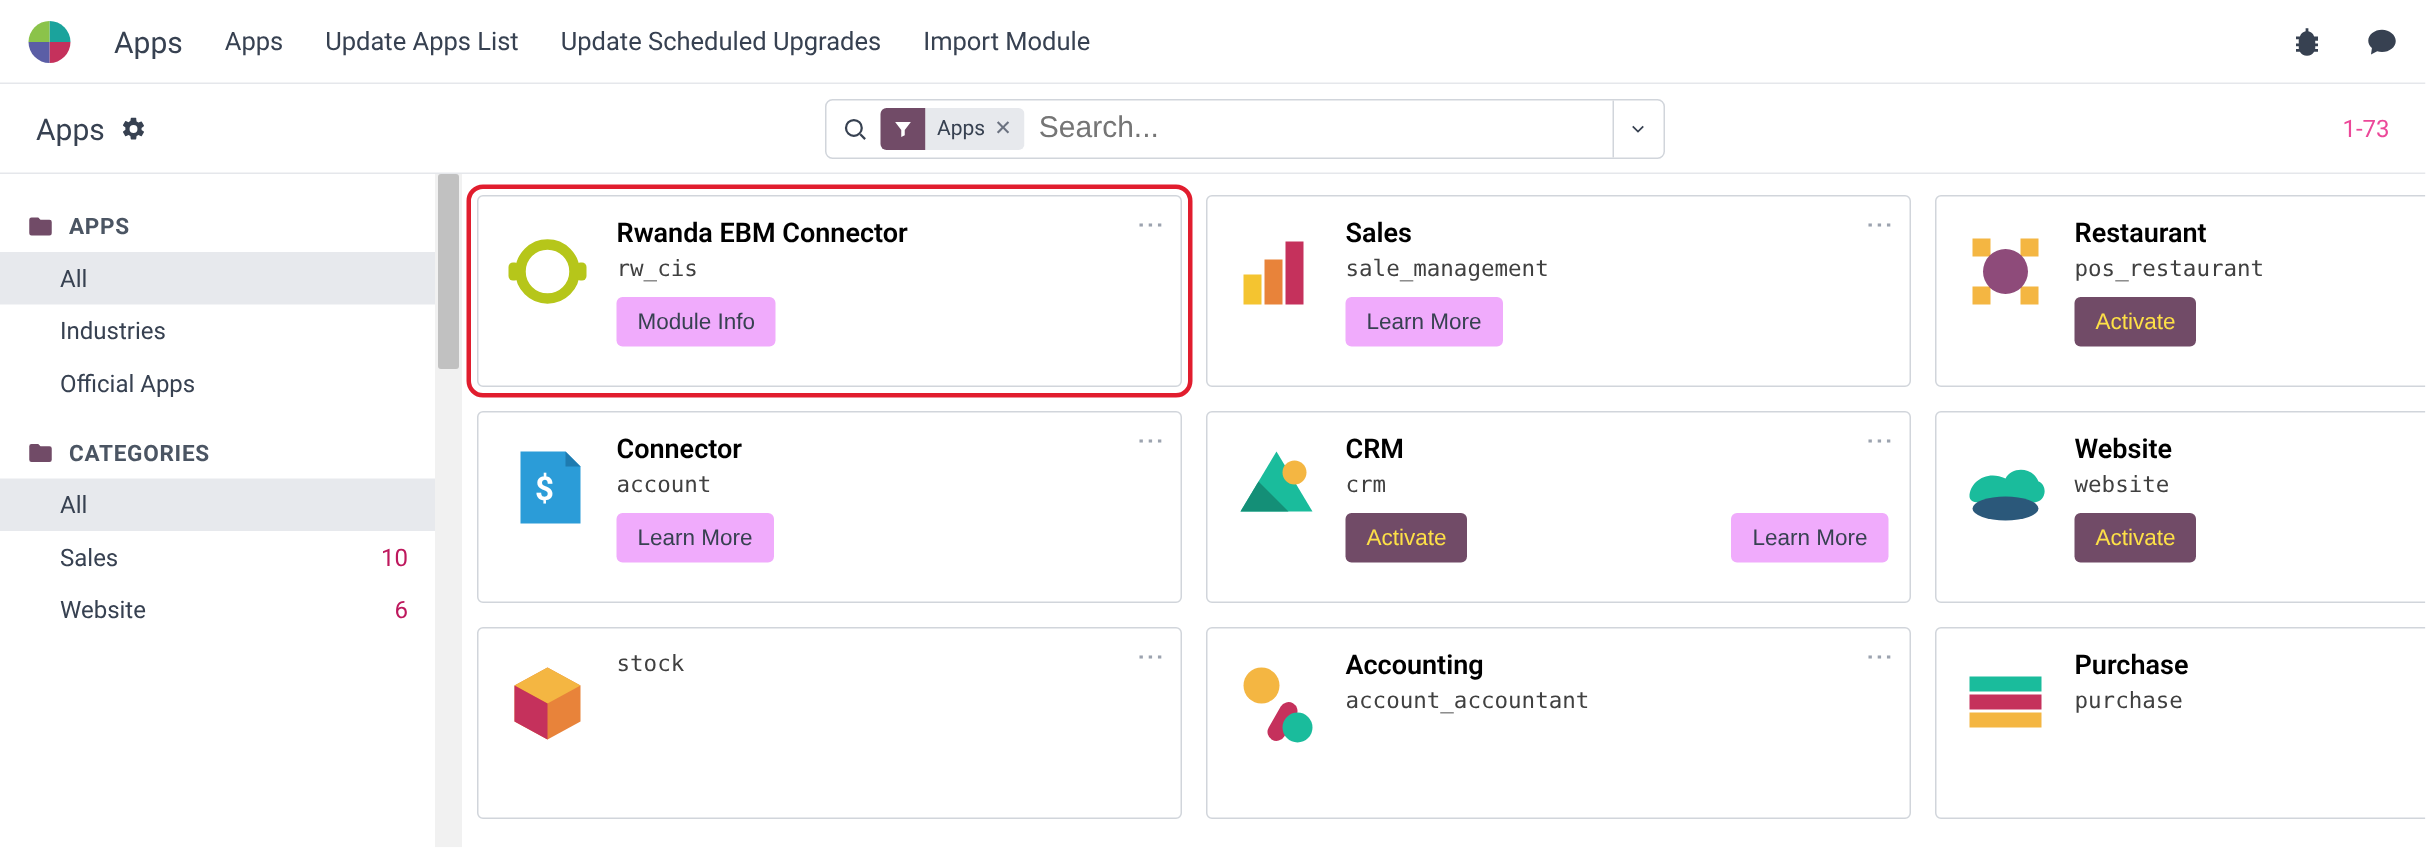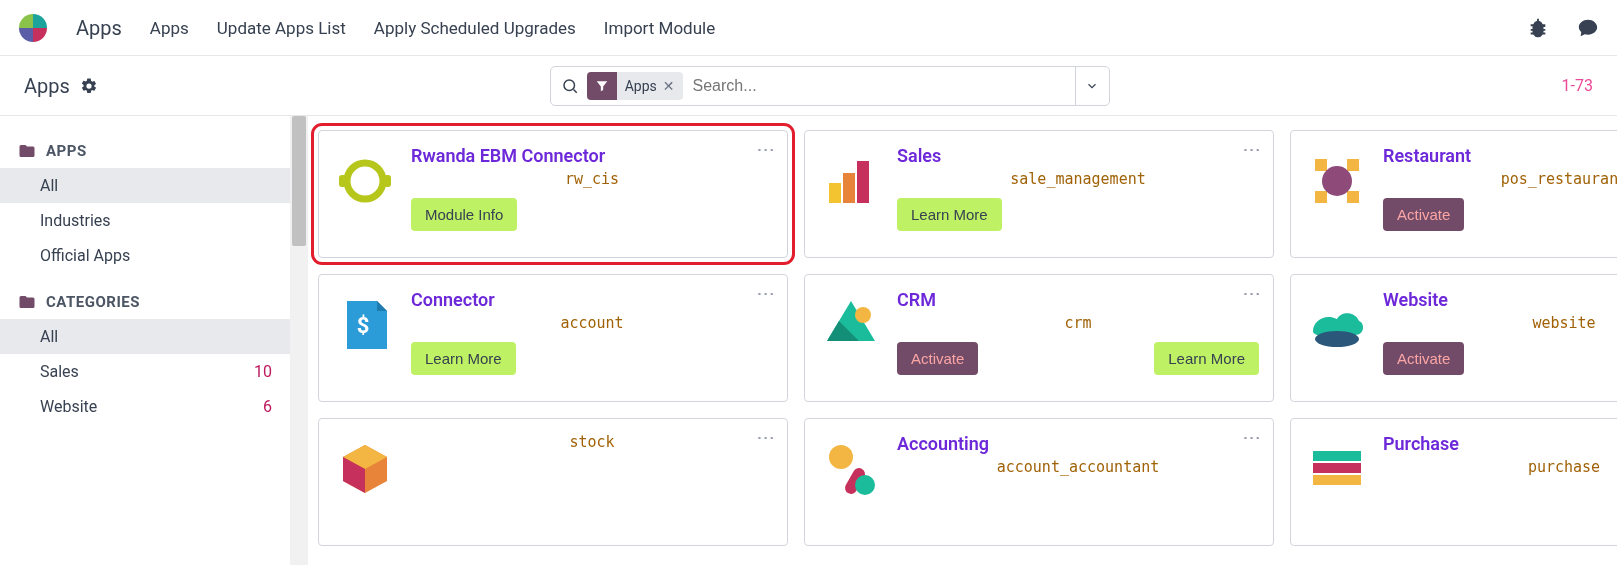--- a/index.html
+++ b/index.html
@@ -16,21 +16,21 @@
 .subbar { display: flex; align-items: center; height: 60px; padding: 0 24px; gap: 10px; border-bottom: 1px solid #e5e7eb; }
 .subbar .title { font-size: 20px; color: #374151; display: flex; align-items: center; gap: 10px; }
 .subbar .gear { width: 18px; height: 18px; color: #374151; }
 .subbar .spacer { flex: 1; }
 .searchbox { display: flex; align-items: center; border: 1px solid #d1d5db; border-radius: 5px; height: 40px; min-width: 560px; padding-left: 10px; }
 .searchbox .sicon { width: 18px; height: 18px; color: #374151; margin-right: 8px; }
 .filter-chip { display: flex; align-items: center; background: #714b67; color: #fff; border-radius: 4px 0 0 4px; padding: 4px 8px; height: 28px; }
 .filter-chip .ficon { width: 14px; height: 14px; }
 .filter-chip-label { background: #e7e9ed; color: #374151; padding: 4px 8px; height: 28px; display: flex; align-items: center; gap: 6px; border-radius: 0 4px 4px 0; }
 .filter-chip-label .xicon { cursor: pointer; color: #6b7280; }
-.searchbox input { border: none; outline: none; flex: 1; font-size: 16px; padding: 0 10px; }
+.searchbox input { border: none; outline: none; flex: 1; font-size: 20px; padding: 0 10px; }
 .searchbox .chev { width: 34px; border-left: 1px solid #d1d5db; height: 100%; display: flex; align-items: center; justify-content: center; cursor: pointer; }
 .subbar .pager { font-size: 16px; color: #ec4899; margin-left: auto; }
 
 .main { display: flex; height: calc(100vh - 116px); overflow: hidden; }
 .sidebar { width: 290px; padding: 18px 0; overflow-y: auto; }
 .sidebar .section { padding: 8px 18px; display: flex; align-items: center; gap: 10px; font-weight: 700; font-size: 15px; color: #4b5563; text-transform: uppercase; letter-spacing: .5px; margin-top: 12px; }
 .sidebar .section:first-child { margin-top: 0; }
 .sidebar .folder-icon { width: 18px; height: 18px; color: #714b67; }
 .sidebar .item { padding: 8px 18px 8px 40px; font-size: 16px; color: #374151; cursor: pointer; display: flex; justify-content: space-between; }
 .sidebar .item.active { background: #e7e9ed; align-items: center; }
@@ -38,44 +38,44 @@
 
 .scrollgutter { width: 18px; background: #f1f1f1; position: relative; }
 .scrollgutter .thumb { position: absolute; left: 2px; right: 2px; top: 0; height: 130px; background: #c1c1c1; border-radius: 2px; }
 
 .content { flex: 1; padding: 14px 10px; overflow: hidden; }
 .cards { display: grid; grid-template-columns: repeat(3, 470px); gap: 16px; }
 .card { border: 1px solid #d1d5db; border-radius: 4px; padding: 14px; display: flex; gap: 14px; height: 128px; position: relative; }
 .card.highlight { outline: 3px solid #e11d2e; outline-offset: 4px; }
 .card .appicon { width: 64px; height: 64px; flex-shrink: 0; margin-top: 4px; }
 .card .body { flex: 1; display: flex; flex-direction: column; gap: 4px; }
-.card .name { font-size: 18px; font-weight: 600; color: #6d28d9; }
-.card .tech { font-size: 15px; color: #a16207; font-family: Menlo, Consolas, monospace; text-align: center; }
+.card .name { font-size: 18px; font-weight: 600; color: #000000; }
+.card .tech { font-size: 15px; color: #404040; font-family: Menlo, Consolas, monospace; }
 .card .actions { display: flex; gap: 10px; margin-top: 6px; }
 .card .actions .actspacer { flex: 1; }
-.btn { background: #bef264; color: #374151; border: none; border-radius: 4px; padding: 8px 14px; font-size: 15px; cursor: pointer; }
-.btn.primary { background: #714b67; color: #fca5a5; }
+.btn { background: #f0abfc; color: #374151; border: none; border-radius: 4px; padding: 8px 14px; font-size: 15px; cursor: pointer; }
+.btn.primary { background: #714b67; color: #fde047; }
 .card .more { position: absolute; top: 10px; right: 10px; color: #9ca3af; cursor: pointer; font-size: 18px; letter-spacing: -1px; writing-mode: vertical-rl; }
 </style>
 </head>
 <body>
 
 <div class="topbar">
   <span class="logo">
     <svg viewBox="0 0 30 30">
       <path d="M15 1 A14 14 0 0 1 29 15 L15 15 Z" fill="#1ba39c"></path>
       <path d="M29 15 A14 14 0 0 1 15 29 L15 15 Z" fill="#c5315c"></path>
       <path d="M15 29 A14 14 0 0 1 1 15 L15 15 Z" fill="#5b5ea6"></path>
       <path d="M1 15 A14 14 0 0 1 15 1 L15 15 Z" fill="#8bc34a"></path>
     </svg>
   </span>
   <span class="brand">Apps</span>
   <span class="navlink">Apps</span>
   <span class="navlink">Update Apps List</span>
-  <span class="navlink">Apply Scheduled Upgrades</span>
+  <span class="navlink">Update Scheduled Upgrades</span>
   <span class="navlink">Import Module</span>
   <span class="spacer"></span>
   <span class="topicon">
     <svg viewBox="0 0 24 24" fill="currentColor">
         <path d="M20 8h-2.81A6 6 0 0 0 13 4.18V2h-2v2.18A6 6 0 0 0 6.81 8H4v2h2.09A6 6 0 0 0 6 12v1H4v2h2v1a6 6 0 0 0 .09 1H4v2h2.81A6 6 0 0 0 12 22a6 6 0 0 0 5.19-3H20v-2h-2.09A6 6 0 0 0 18 16v-1h2v-2h-2v-1a6 6 0 0 0-.09-1H20Z"></path>
       </svg>
   </span>
   <span class="topicon">
     <svg viewBox="0 0 24 24" fill="currentColor">
         <path d="M12 3C6.5 3 2 6.58 2 11c0 2.08 1 3.97 2.67 5.37L4 21l4.5-2.25c1.08.32 2.26.5 3.5.5 5.5 0 10-3.58 10-8S17.5 3 12 3Z"></path>

